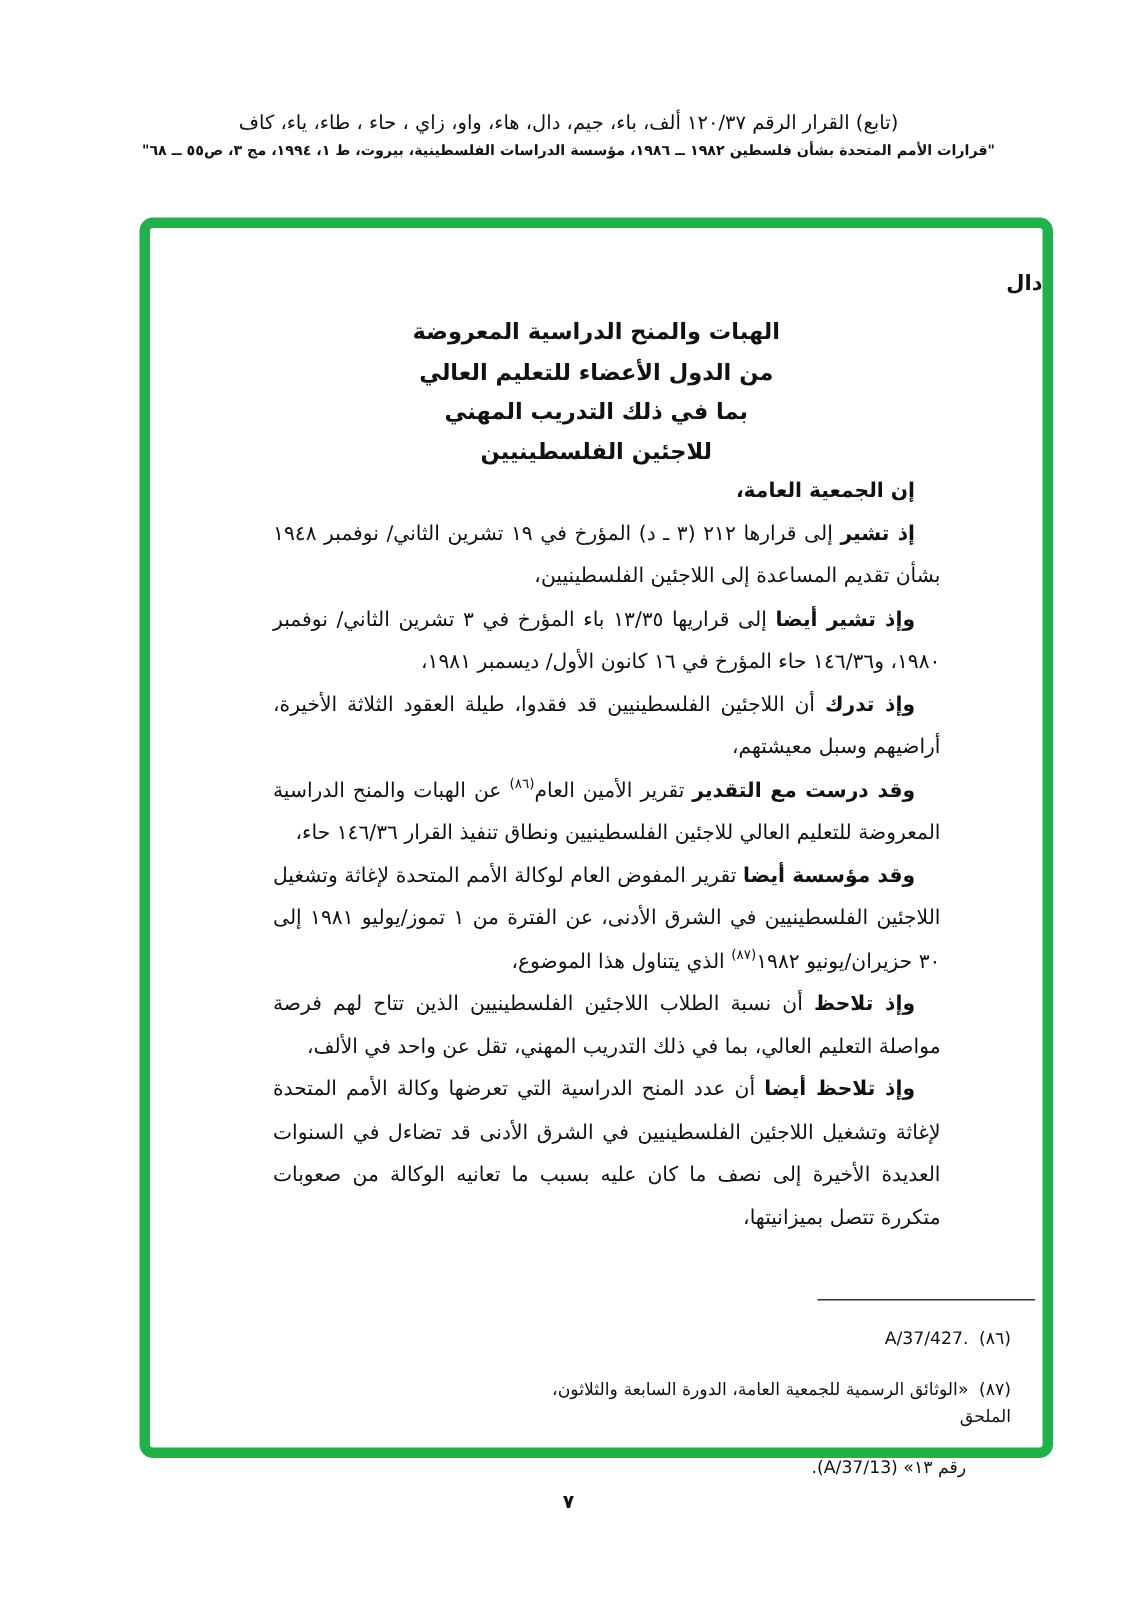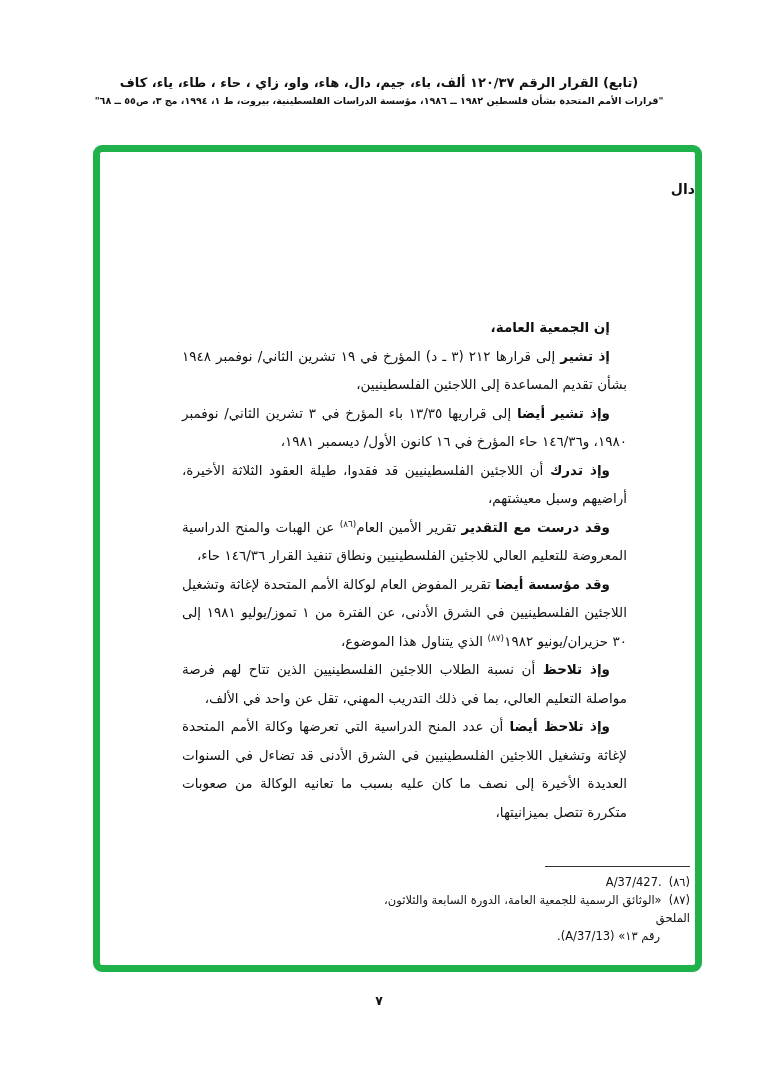--- a/index.html
+++ b/index.html
@@ -7,21 +7,21 @@
     width:758px; height:1078px;
     background:#ffffff;
     position:relative;
     font-family:"DejaVu Sans", sans-serif;
     color:#111111;
     overflow:hidden;
   }
 
   
   .page-header { position:absolute; top:75px; left:0; width:758px; text-align:center; direction:rtl; }
-  .header-l1 { font-size:13px; font-weight:bold; letter-spacing:0.2px; }
+  .header-l1 { font-size:13px; font-weight:normal; letter-spacing:0.2px; }
   .header-l2 { font-size:9.5px; font-weight:bold; margin-top:5px; }
 
   
   .doc-frame {
     position:absolute; left:93px; top:145px;
     width:595px; height:813px;
     border:7px solid #1fb14a;
     border-radius:9px;
   }
 
@@ -48,21 +48,21 @@
   .para sup { font-size:9px; line-height:0; }
 
   
   .footnotes {
     position:absolute; top:714px; right:5px;
     width:340px;
     direction:rtl; text-align:right;
     font-size:11.5px; line-height:18px;
   }
   .fn-sep { width:145px; height:0; border-top:1.5px solid #333333; margin-bottom:6px; }
-  .fn-row { margin:0; }
+  .fn-row { margin:16px; }
   .fn-marker { margin-left:7px; }
   .fn-latin { direction:ltr; unicode-bidi:embed; }
   .fn-line2 { padding-right:30px; }
 
   
   .page-number {
     position:absolute; top:993px; left:0; width:758px;
     text-align:center; font-size:12.5px; font-weight:bold;
   }
 </style>
@@ -71,20 +71,26 @@
 
 <div class="page-header">
   <div class="header-l1">(تابع) القرار الرقم ١٢٠/٣٧ ألف، باء، جيم، دال، هاء، واو، زاي ، حاء ، طاء، ياء، كاف</div>
   <div class="header-l2">"قرارات الأمم المتحدة بشأن فلسطين ١٩٨٢ ــ ١٩٨٦، مؤسسة الدراسات الفلسطينية، بيروت، ط ١، ١٩٩٤، مج ٣، ص٥٥ ــ ٦٨"</div>
 </div>
 
 <div class="doc-frame">
 
   <div class="section-letter">دال</div>
 
+  <div class="doc-title">
+    <div>الهبات والمنح الدراسية المعروضة</div>
+    <div>من الدول الأعضاء للتعليم العالي</div>
+    <div>بما في ذلك التدريب المهني</div>
+    <div>للاجئين الفلسطينيين</div>
+  </div>
 
   <div class="doc-body">
     <p class="para"><span class="lead">إن الجمعية العامة،</span><span></span></p>
     <p class="para"><span class="lead">إذ تشير</span><span> إلى قرارها ٢١٢ (٣ ـ د) المؤرخ في ١٩ تشرين الثاني/ نوفمبر ١٩٤٨ بشأن تقديم المساعدة إلى اللاجئين الفلسطينيين،</span></p>
     <p class="para"><span class="lead">وإذ تشير أيضا</span><span> إلى قراريها ١٣/٣٥ باء المؤرخ في ٣ تشرين الثاني/ نوفمبر ١٩٨٠، و١٤٦/٣٦ حاء المؤرخ في ١٦ كانون الأول/ ديسمبر ١٩٨١،</span></p>
     <p class="para"><span class="lead">وإذ تدرك</span><span> أن اللاجئين الفلسطينيين قد فقدوا، طيلة العقود الثلاثة الأخيرة، أراضيهم وسبل معيشتهم،</span></p>
     <p class="para"><span class="lead">وقد درست مع التقدير</span><span> تقرير الأمين العام</span><sup>(٨٦)</sup><span> عن الهبات والمنح الدراسية المعروضة للتعليم العالي للاجئين الفلسطينيين ونطاق تنفيذ القرار ١٤٦/٣٦ حاء،</span></p>
     <p class="para"><span class="lead">وقد مؤسسة أيضا</span><span> تقرير المفوض العام لوكالة الأمم المتحدة لإغاثة وتشغيل اللاجئين الفلسطينيين في الشرق الأدنى، عن الفترة من ١ تموز/يوليو ١٩٨١ إلى ٣٠ حزيران/يونيو ١٩٨٢</span><sup>(٨٧)</sup><span> الذي يتناول هذا الموضوع،</span></p>
     <p class="para"><span class="lead">وإذ تلاحظ</span><span> أن نسبة الطلاب اللاجئين الفلسطينيين الذين تتاح لهم فرصة مواصلة التعليم العالي، بما في ذلك التدريب المهني، تقل عن واحد في الألف،</span></p>
     <p class="para"><span class="lead">وإذ تلاحظ أيضا</span><span> أن عدد المنح الدراسية التي تعرضها وكالة الأمم المتحدة لإغاثة وتشغيل اللاجئين الفلسطينيين في الشرق الأدنى قد تضاءل في السنوات العديدة الأخيرة إلى نصف ما كان عليه بسبب ما تعانيه الوكالة من صعوبات متكررة تتصل بميزانيتها،</span></p>

